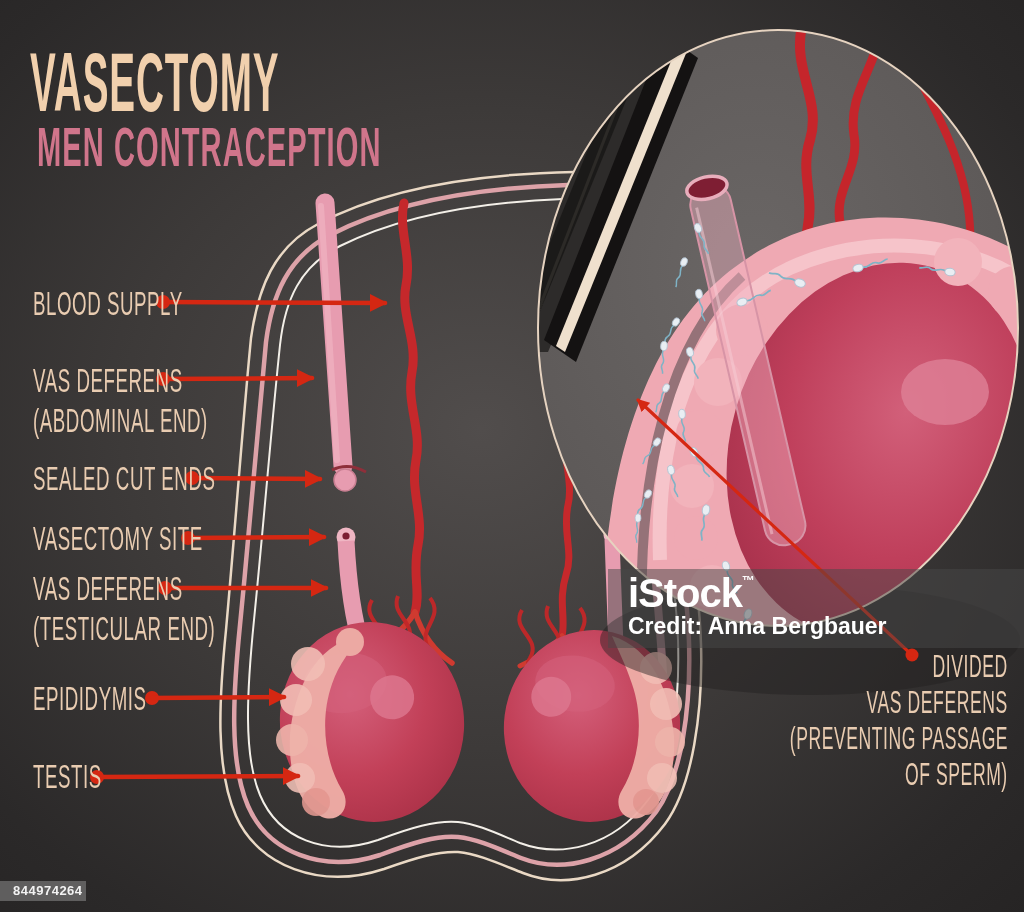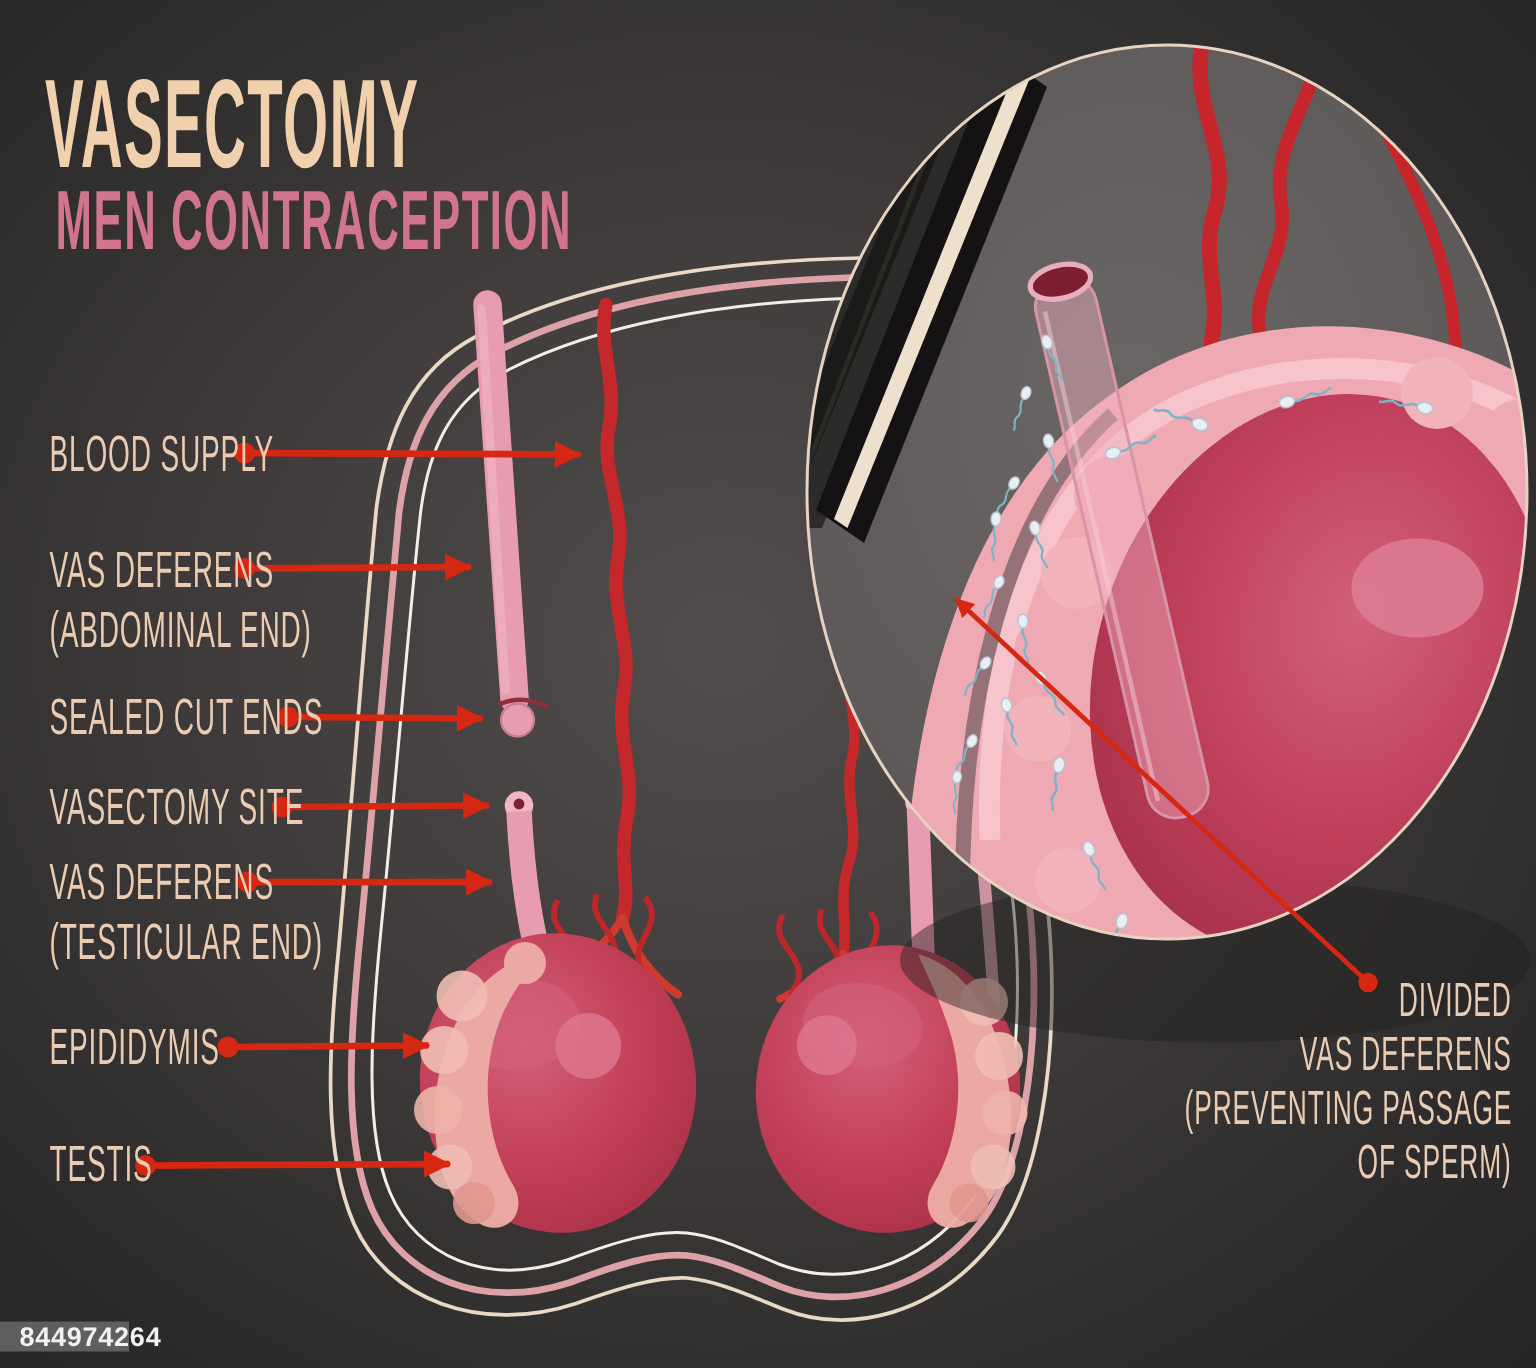--- a/index.html
+++ b/index.html
@@ -14,21 +14,21 @@
   .lline{position:absolute;left:33px;font-size:34px;letter-spacing:1px;
          transform:scaleX(.55);transform-origin:0 0;color:#e9ccb1;z-index:3;white-space:nowrap;}
   .rline{position:absolute;right:16px;font-size:32px;letter-spacing:1px;
          transform:scaleX(.55);transform-origin:100% 0;color:#e9ccb1;z-index:6;white-space:nowrap;}
   #wmband{position:absolute;left:608px;top:569px;width:416px;height:79px;
           background:rgba(72,72,72,.5);z-index:5;}
   #wmbrand{position:absolute;left:20px;top:2px;font-size:40px;font-weight:bold;color:#fff;letter-spacing:-1px;}
   #wmtm{font-size:13px;vertical-align:22px;font-weight:bold;}
   #wmcredit{position:absolute;left:20px;top:44px;font-size:23px;font-weight:bold;color:#fff;}
   #idbadge{position:absolute;left:0;top:881px;width:86px;height:20px;z-index:5;
-           background:rgba(150,150,150,.5);color:#f2f2f2;font-size:18px;font-weight:bold;
+           background:rgba(150,150,150,.5);color:#f2f2f2;font-size:13px;font-weight:bold;
            line-height:20px;padding-left:13px;box-sizing:border-box;letter-spacing:.5px;}
 </style>
 </head>
 <body>
 
 <div id="stage">
 
 <svg id="art" width="1024" height="912" viewBox="0 0 1024 912">
   <defs>
     <radialGradient id="bgGrad" cx="47%" cy="47%" r="78%">
@@ -256,16 +256,20 @@
 <div class="lline" style="top:569px">VAS DEFERENS</div>
 <div class="lline" style="top:609px">(TESTICULAR END)</div>
 <div class="lline" style="top:679px">EPIDIDYMIS</div>
 <div class="lline" style="top:757px">TESTIS</div>
 
 <div class="rline" style="top:648px">DIVIDED</div>
 <div class="rline" style="top:684px">VAS DEFERENS</div>
 <div class="rline" style="top:720px">(PREVENTING PASSAGE</div>
 <div class="rline" style="top:756px">OF SPERM)</div>
 
+<div id="wmband">
+  <div id="wmbrand"><span>iStock</span><span id="wmtm">™</span></div>
+  <div id="wmcredit">Credit: Anna Bergbauer</div>
+</div>
 
 <div id="idbadge">844974264</div>
 
 </div>
 
 </body></html>

